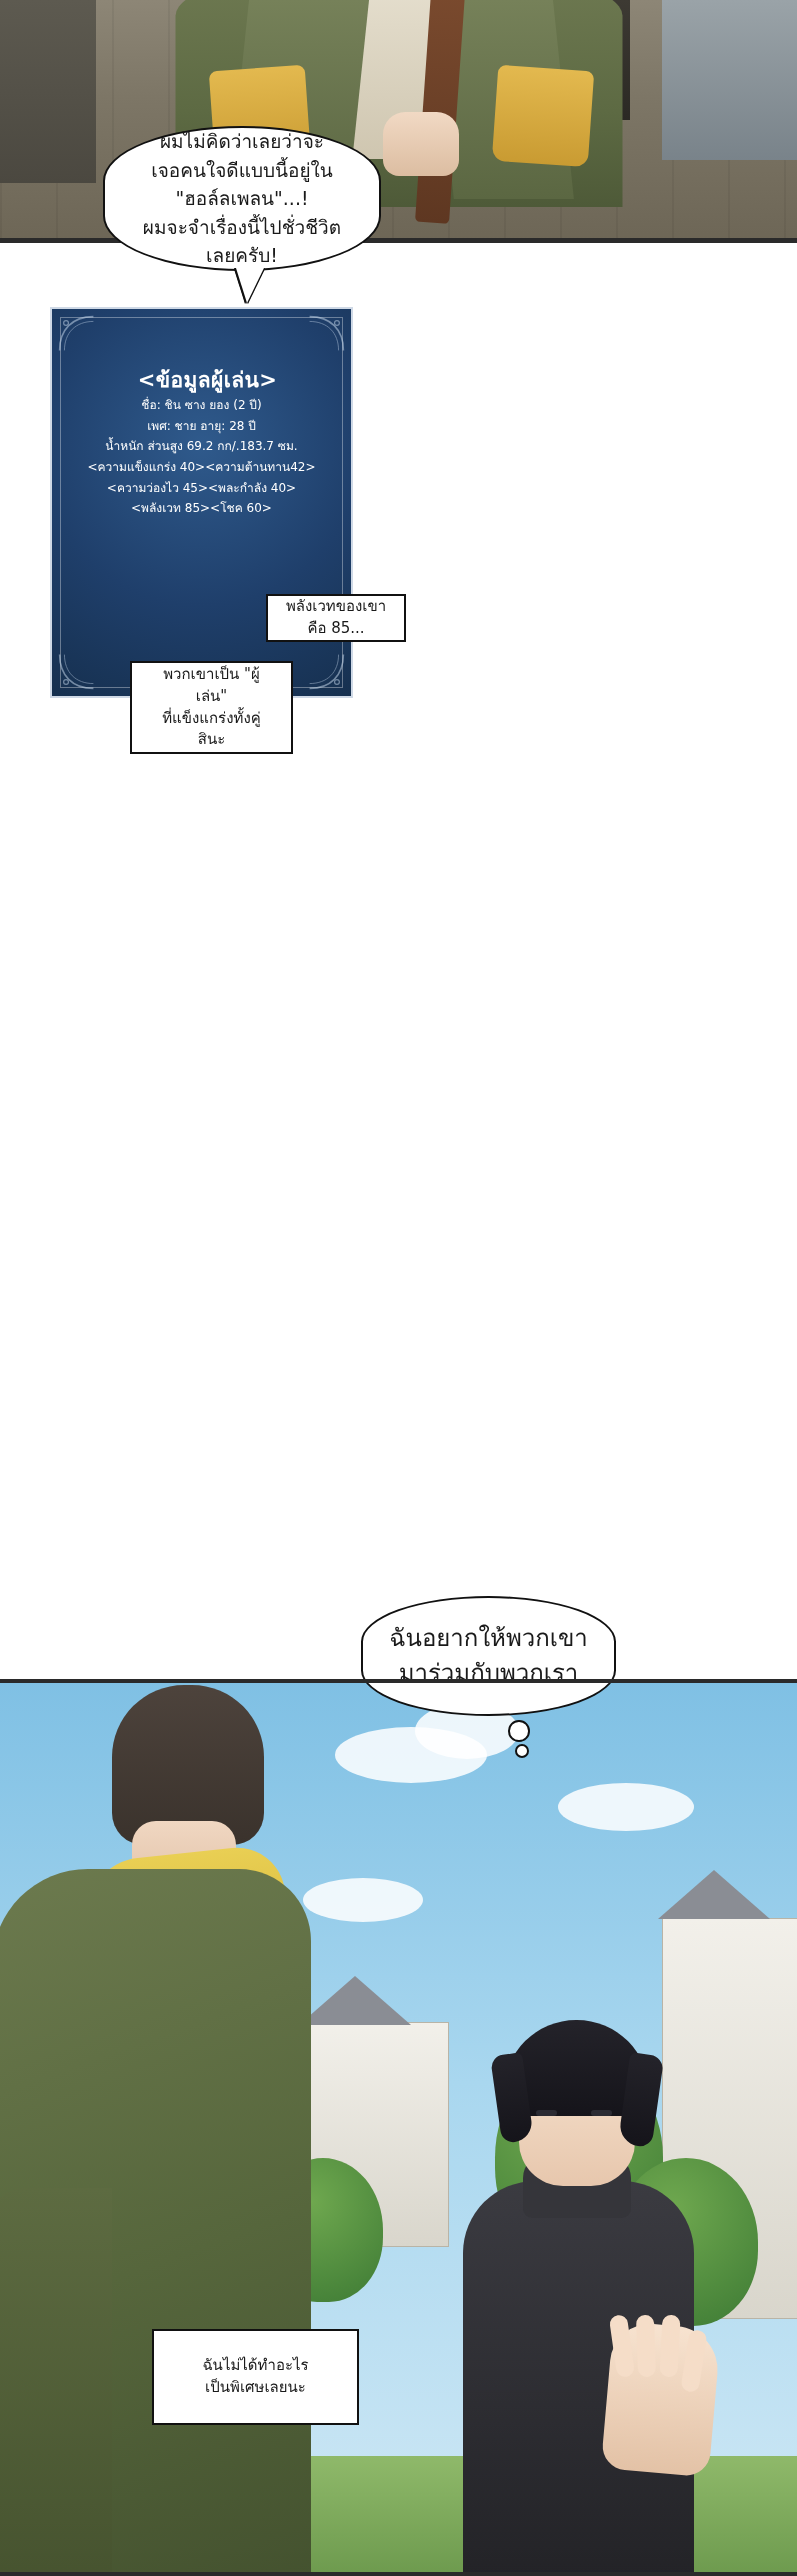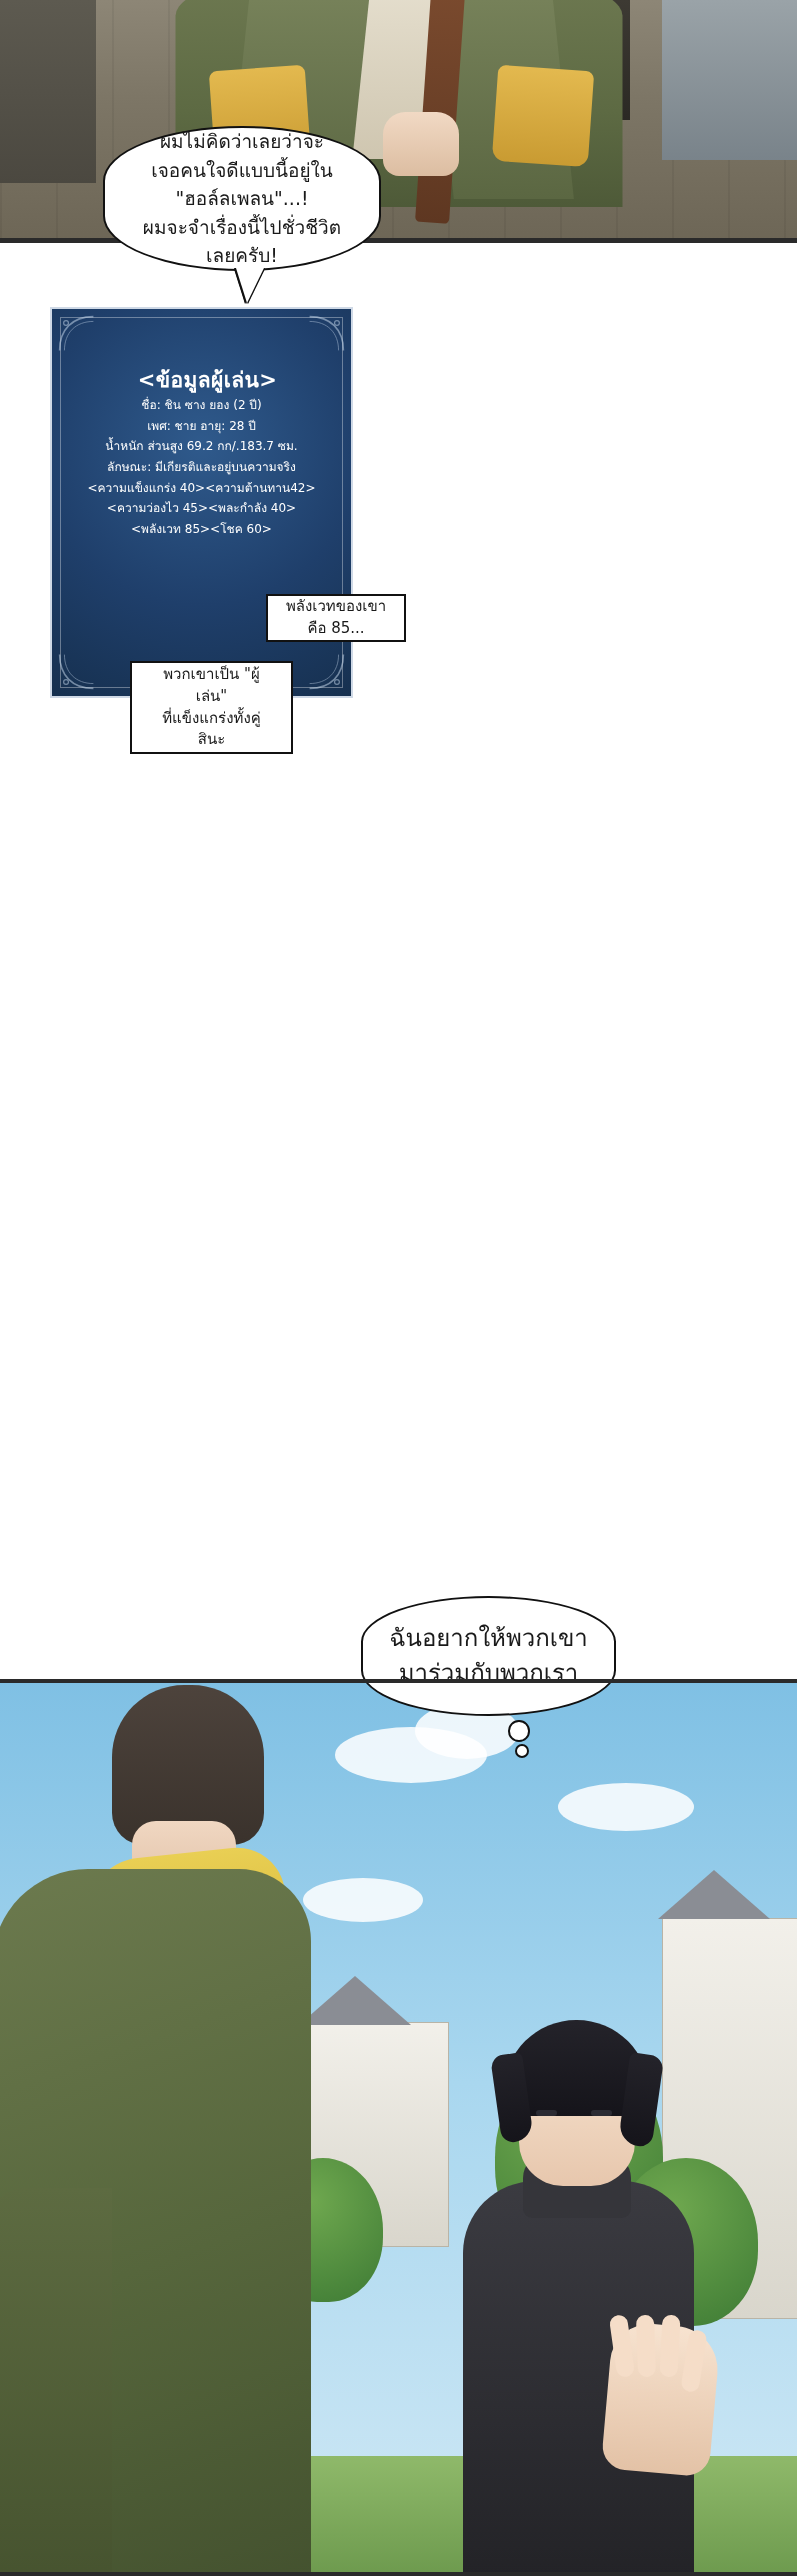--- a/index.html
+++ b/index.html
@@ -439,21 +439,20 @@
           <circle cx="10" cy="10" r="3" fill="none" stroke="#cfe0f2" stroke-width="1.5"></circle>
         </svg>
     </div>
 
     <div class="status-title">&lt;ข้อมูลผู้เล่น&gt;</div>
 
     <div class="status-lines">
       <div class="line">ชื่อ: ชิน ซาง ยอง (2 ปี)</div>
       <div class="line">เพศ: ชาย อายุ: 28 ปี</div>
       <div class="line">น้ำหนัก ส่วนสูง 69.2 กก/.183.7 ซม.</div>
-      <div class="line">ลักษณะ: มีเกียรติและอยู่บนความจริง</div>
       <div class="line">&lt;ความแข็งแกร่ง 40&gt;&lt;ความต้านทาน42&gt;</div>
       <div class="line">&lt;ความว่องไว 45&gt;&lt;พละกำลัง 40&gt;</div>
       <div class="line">&lt;พลังเวท 85&gt;&lt;โชค 60&gt;</div>
     </div>
   </div>
 
   <div class="bubble rect" id="bubble-2">
     <span class="bubble-text">พลังเวทของเขา
 คือ 85...</span>
   </div>
@@ -511,15 +510,19 @@
       <div class="finger f2"></div>
       <div class="finger f3"></div>
       <div class="finger f4"></div>
     </div>
 
     <div class="p2-border-top"></div>
     <div class="p2-border-bottom"></div>
   </div>
 
 
+  <div class="bubble rect" id="bubble-6">
+    <span class="bubble-text">ฉันไม่ได้ทำอะไร
+เป็นพิเศษเลยนะ</span>
+  </div>
 
 </div>
 
 
 </body></html>

